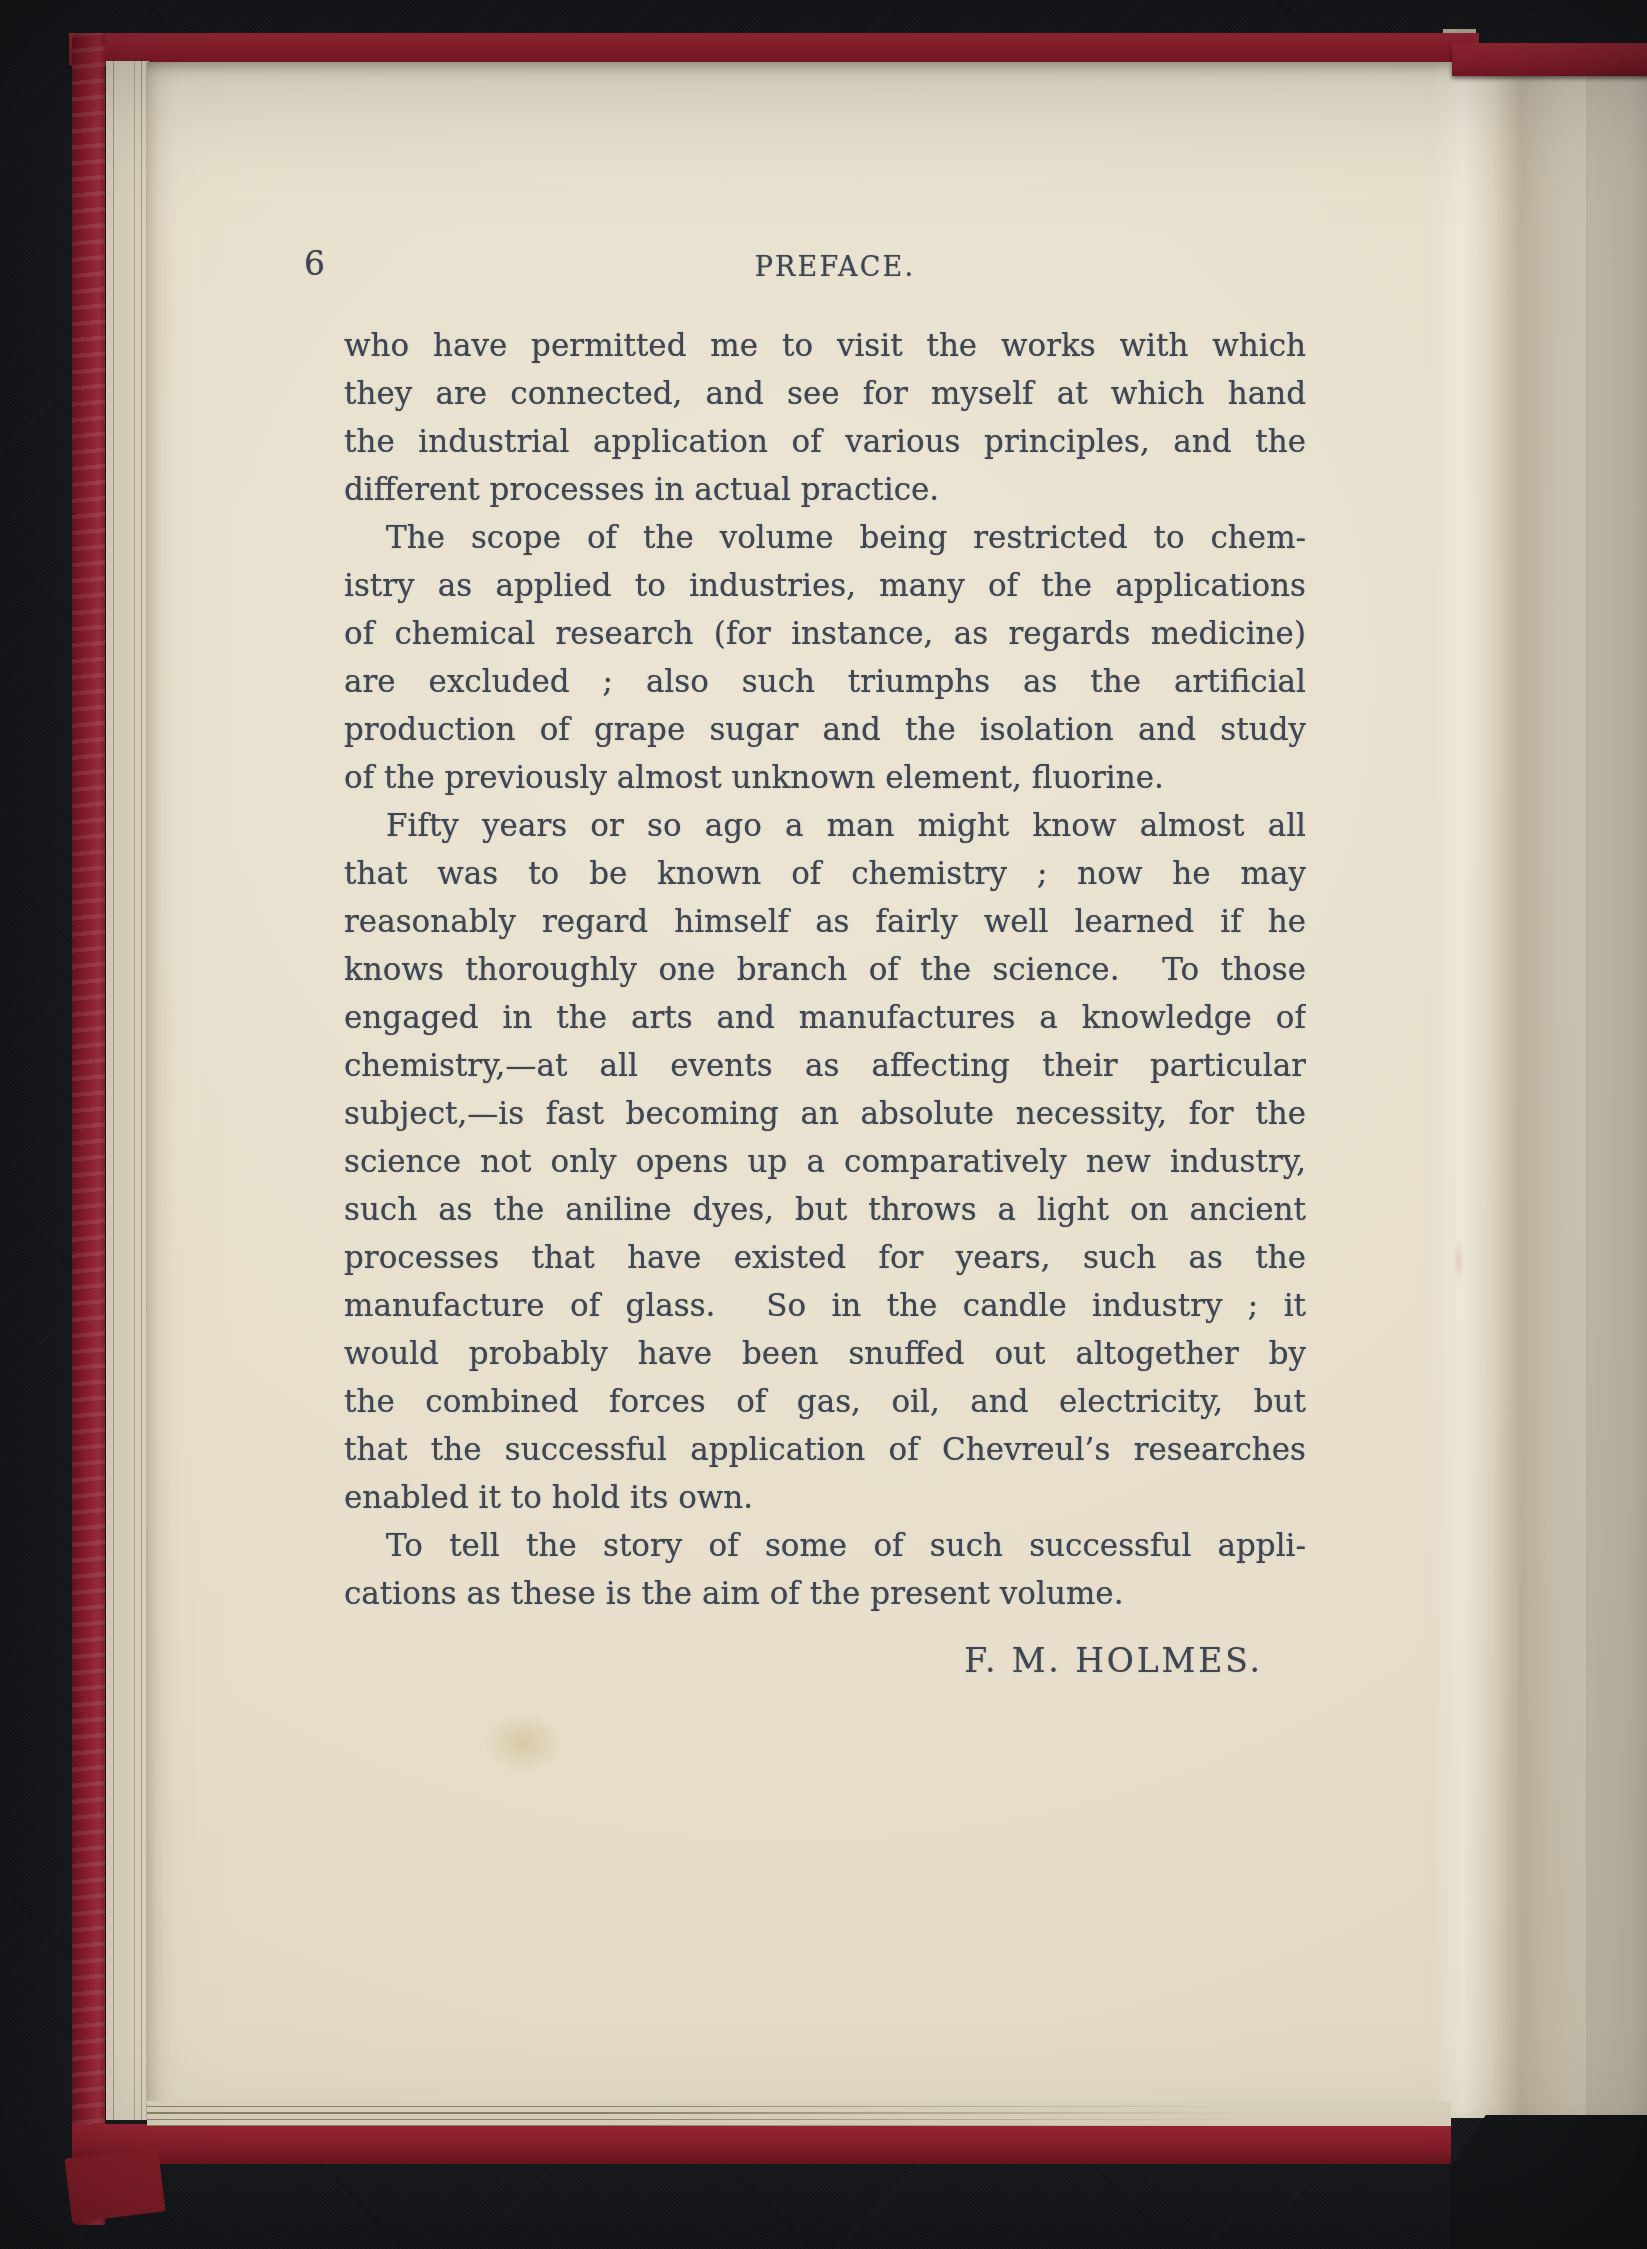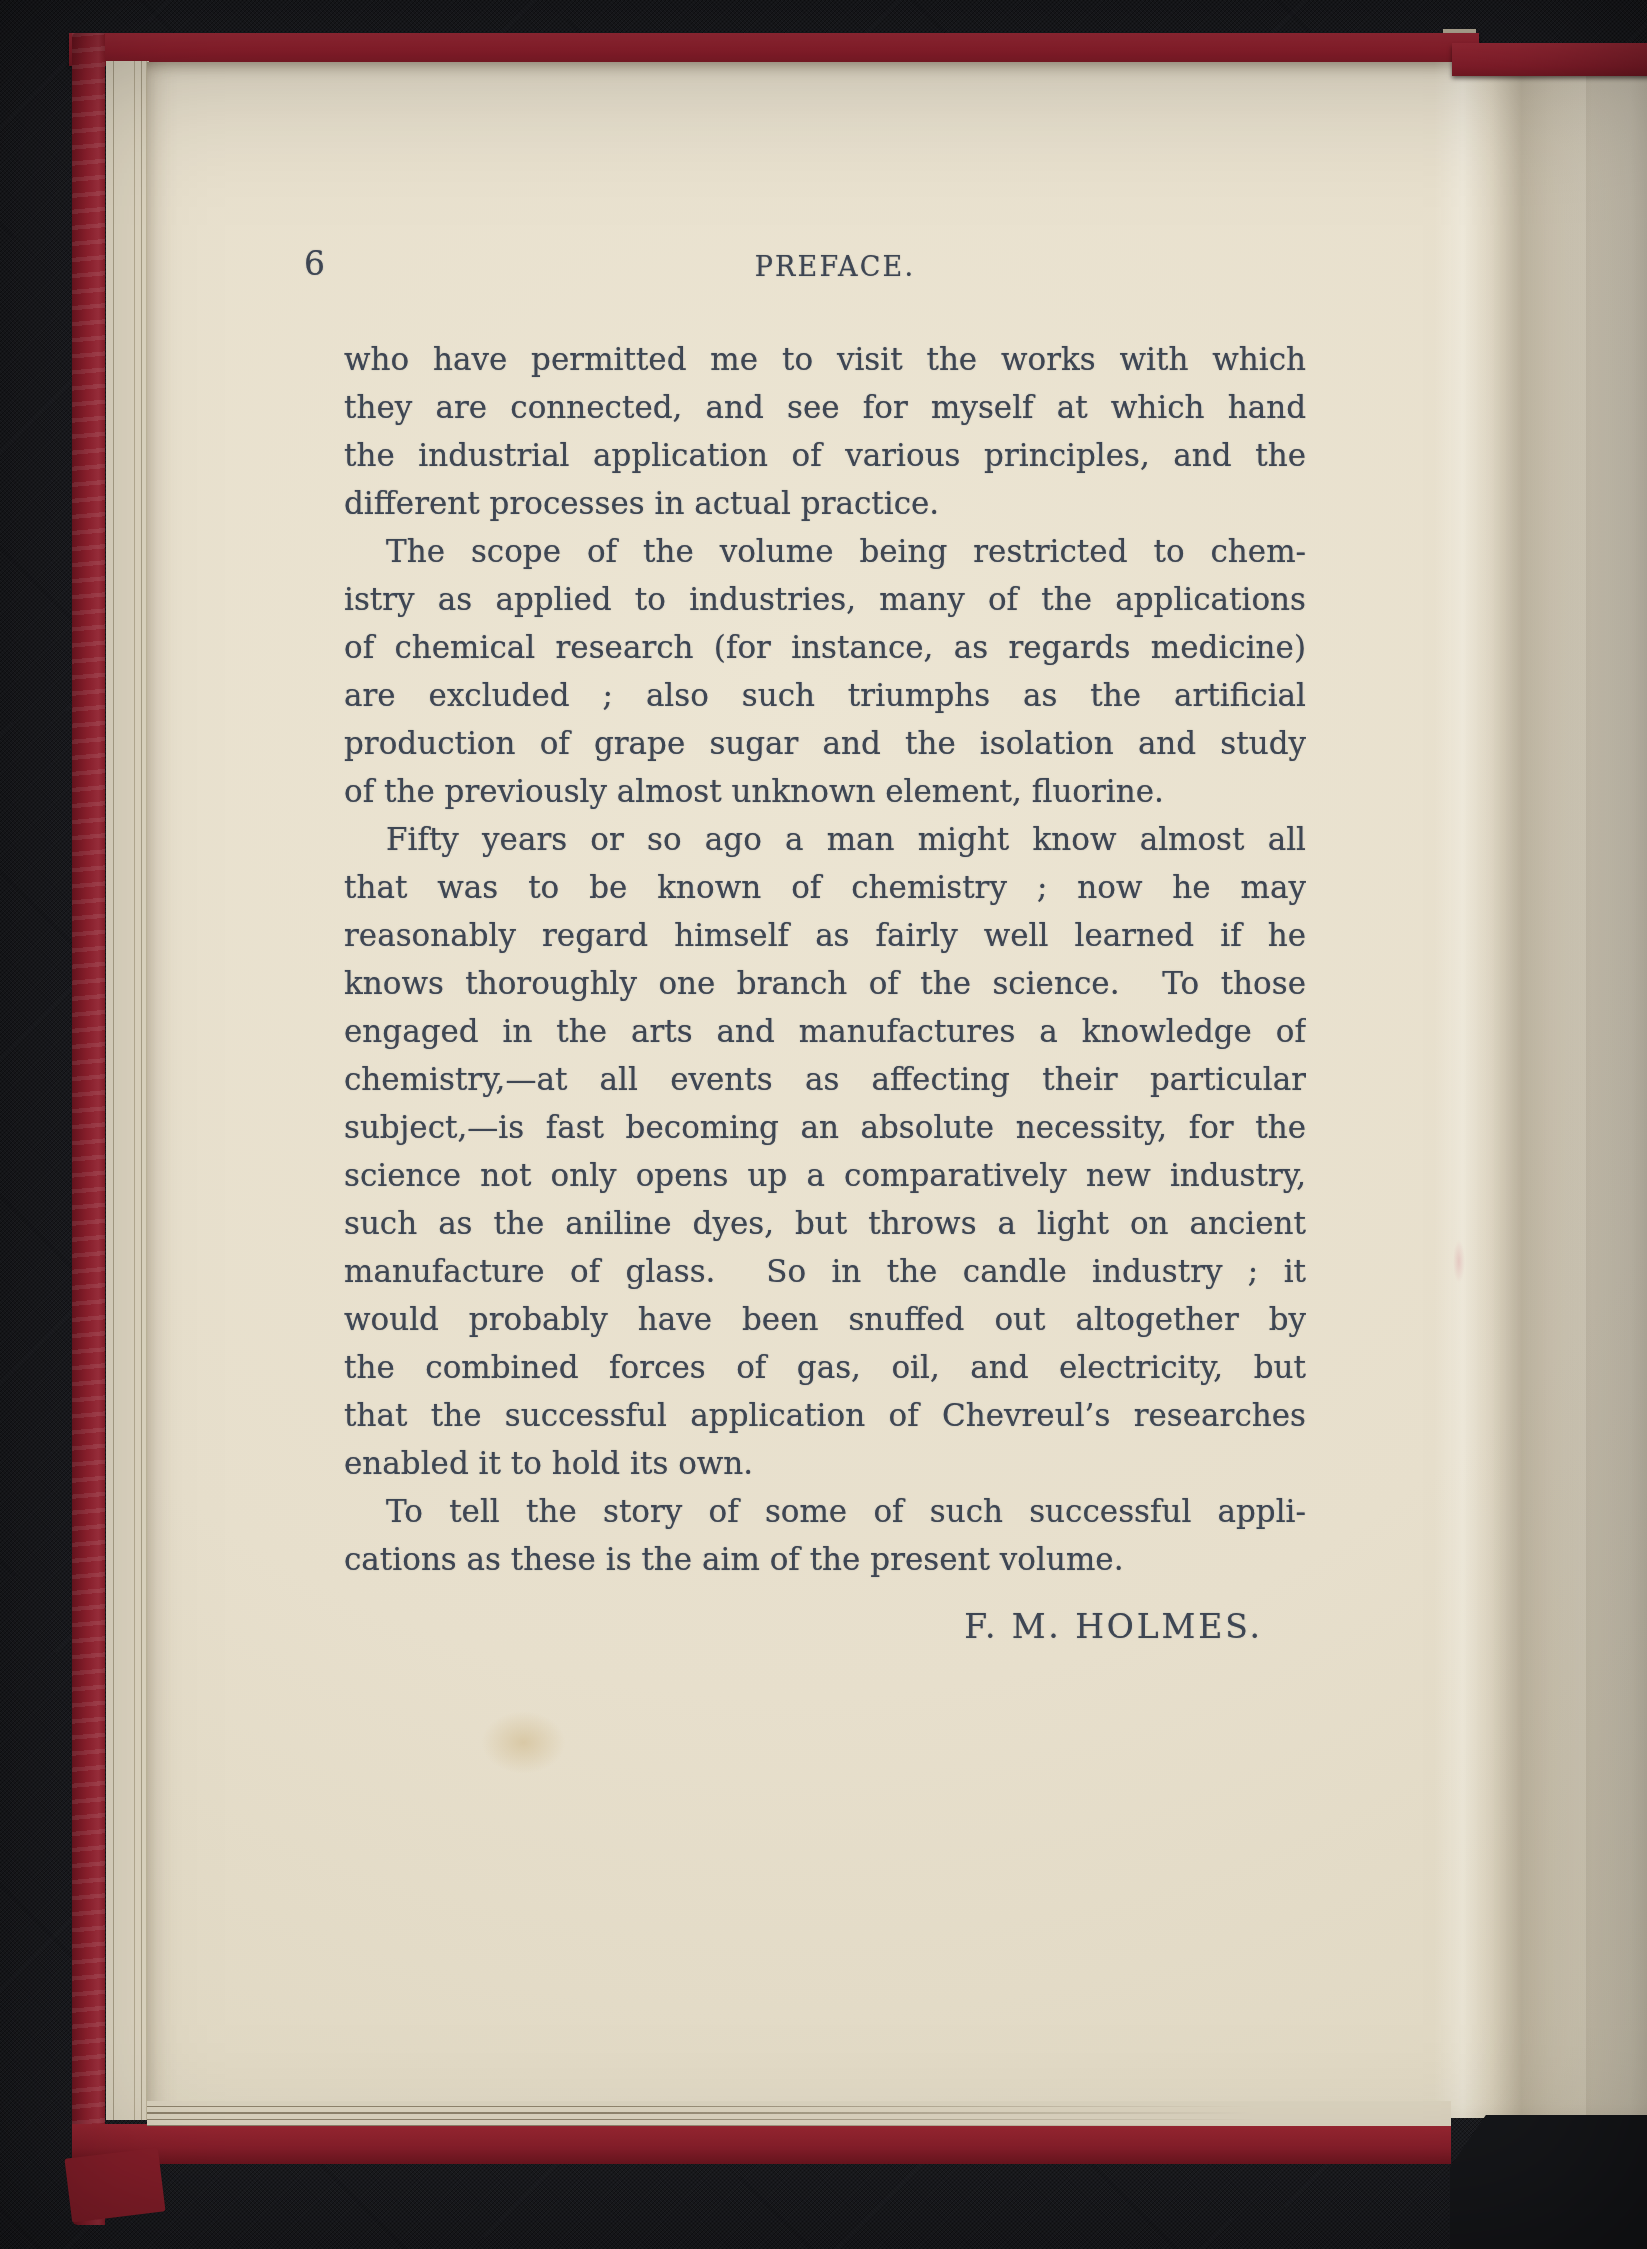--- a/index.html
+++ b/index.html
@@ -193,21 +193,21 @@
   }
   .running-head {
     position: relative;
     left: 10px;
     text-align: center;
     font-size: 27px;
     letter-spacing: 2.2px;
     line-height: 1;
     padding-top: 7.2px;
   }
-  .body-text { margin-top: 44px; }
+  .body-text { margin-top: 30px; }
   .para .line {
     display: block;
     height: 48px;
     line-height: 46px;
     font-size: 31px;
     text-align: justify;
     text-align-last: justify;
     overflow: hidden;
     white-space: normal;
   }
@@ -263,20 +263,21 @@
             <div class="para indent">
               <div class="line">Fifty years or so ago a man might know almost all</div>
               <div class="line">that was to be known of chemistry ; now he may</div>
               <div class="line">reasonably regard himself as fairly well learned if he</div>
               <div class="line">knows thoroughly one branch of the science.&nbsp; To those</div>
               <div class="line">engaged in the arts and manufactures a knowledge of</div>
               <div class="line">chemistry,—at all events as affecting their particular</div>
               <div class="line">subject,—is fast becoming an absolute necessity, for the</div>
               <div class="line">science not only opens up a comparatively new industry,</div>
               <div class="line">such as the aniline dyes, but throws a light on ancient</div>
+              <div class="line">processes that have existed for years, such as the</div>
               <div class="line">manufacture of glass.&nbsp; So in the candle industry ; it</div>
               <div class="line">would probably have been snuffed out altogether by</div>
               <div class="line">the combined forces of gas, oil, and electricity, but</div>
               <div class="line">that the successful application of Chevreul’s researches</div>
               <div class="line last">enabled it to hold its own.</div>
             </div>
             <div class="para indent">
               <div class="line">To tell the story of some of such successful appli-</div>
               <div class="line last">cations as these is the aim of the present volume.</div>
             </div>

